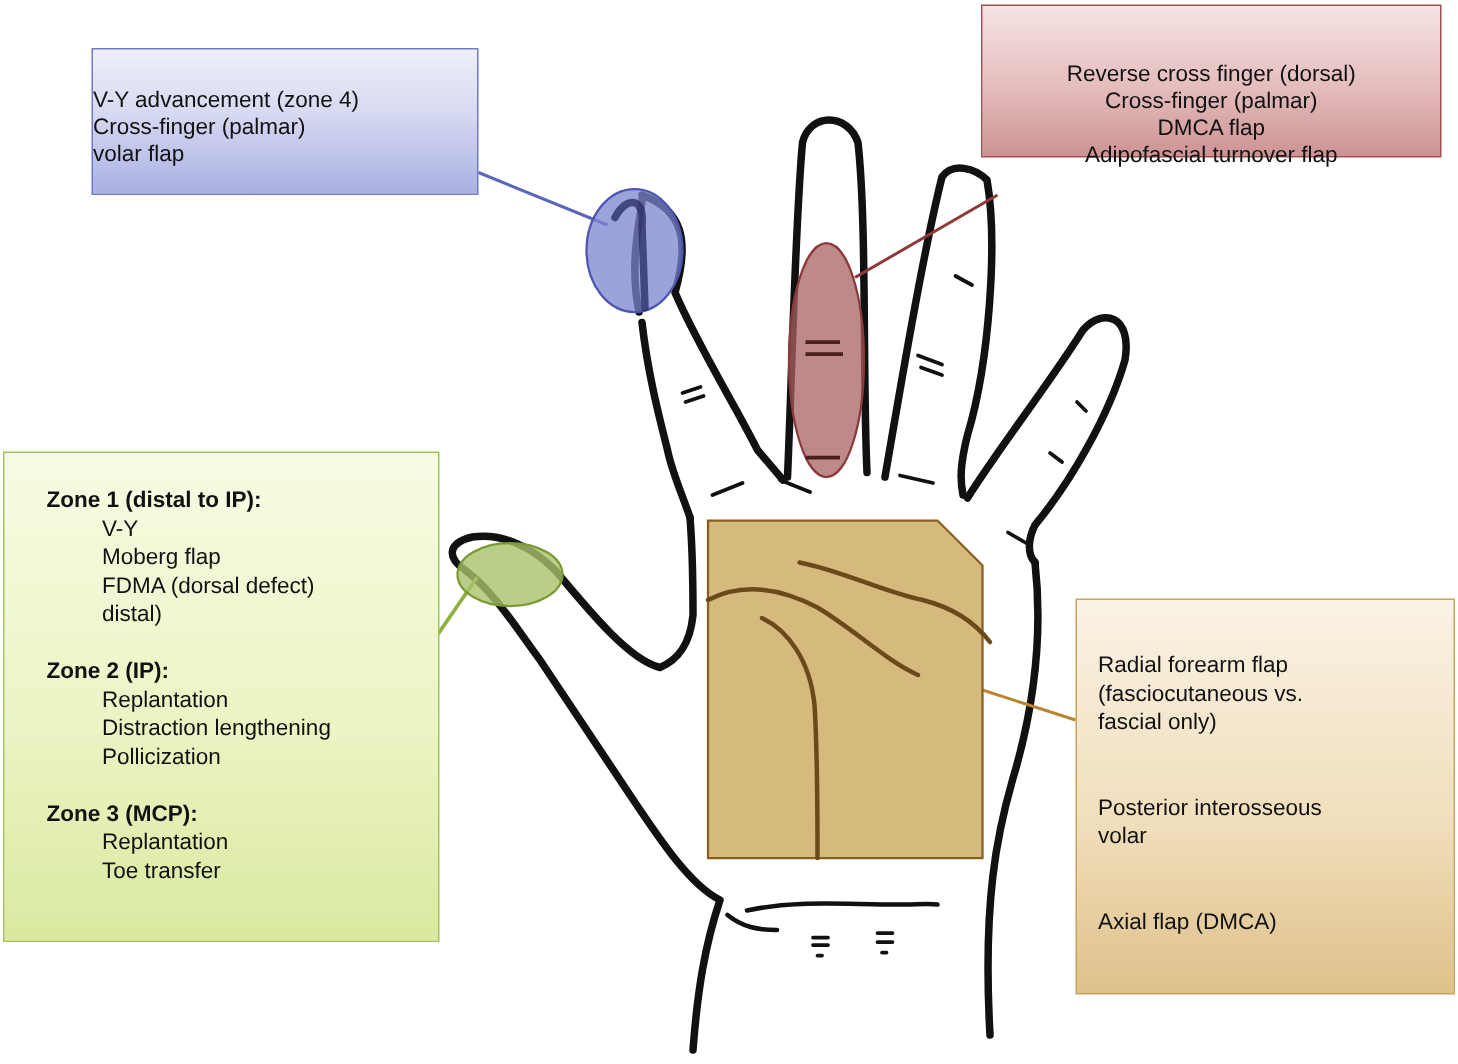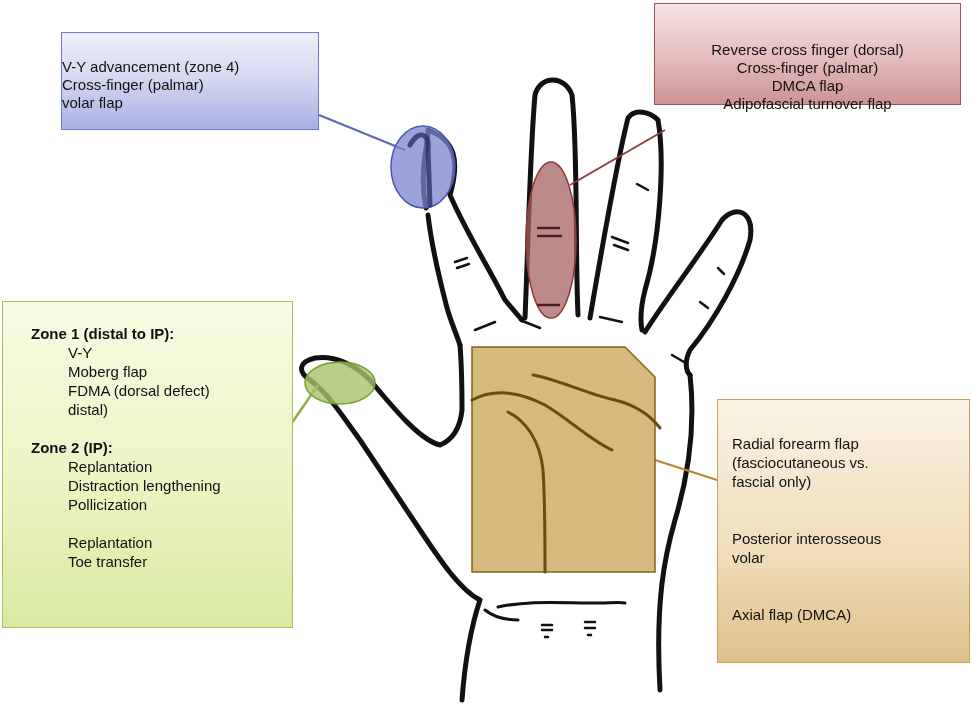--- a/index.html
+++ b/index.html
@@ -105,20 +105,21 @@
     <span class="zone-item">FDMA (dorsal defect)</span>
     <span class="zone-item">distal)</span>
   </div>
   <div class="zone">
     <span class="zone-head">Zone 2 (IP):</span>
     <span class="zone-item">Replantation</span>
     <span class="zone-item">Distraction lengthening</span>
     <span class="zone-item">Pollicization</span>
   </div>
   <div class="zone">
+    <span class="zone-head">Zone 3 (MCP):</span>
     <span class="zone-item">Replantation</span>
     <span class="zone-item">Toe transfer</span>
   </div>
 </div>
 
 <div class="box box-tan">
   <div class="tan-item">
     <span class="line">Radial forearm flap</span>
     <span class="line">(fasciocutaneous vs.</span>
     <span class="line">fascial only)</span>

